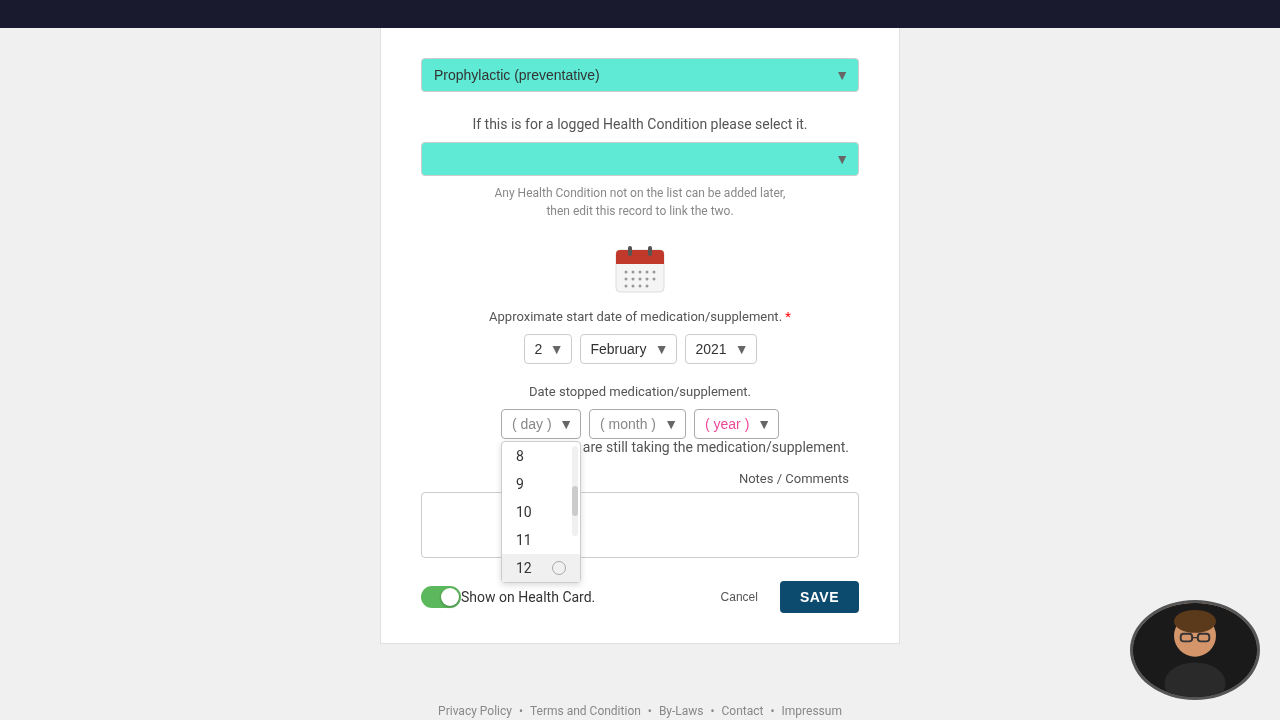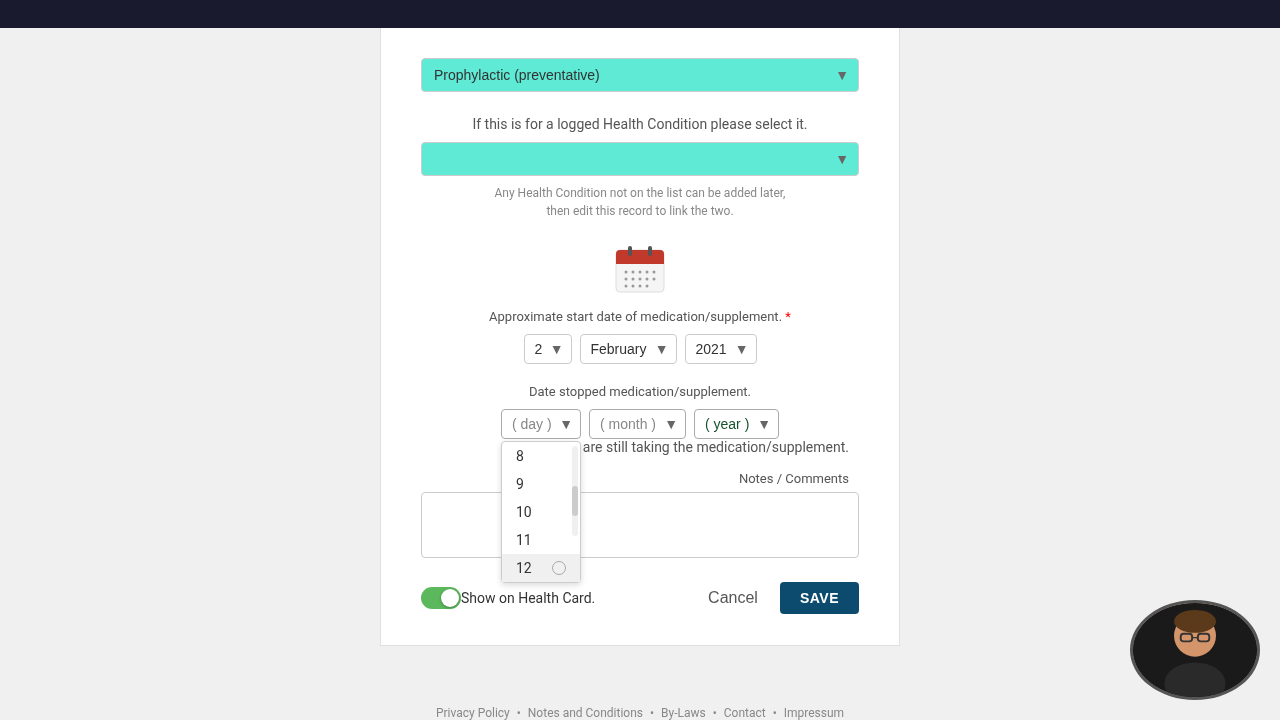--- a/index.html
+++ b/index.html
@@ -253,21 +253,21 @@
 
     .footer-buttons {
       display: flex;
       gap: 10px;
       align-items: center;
     }
     .cancel-btn {
       background: none;
       border: none;
       color: #555;
-      font-size: 16px;
+      font-size: 12px;
       cursor: pointer;
       padding: 8px 12px;
     }
     .save-btn {
       background: #0c4a6e;
       color: #fff;
       border: none;
       border-radius: 4px;
       padding: 8px 20px;
       font-size: 14px;
@@ -439,21 +439,21 @@
       </div>
 
       <div class="date-select-wrap">
         <select style="color:#888; min-width: 90px;">
           <option value="">( month )</option>
         </select>
         <span class="dropdown-arrow">▼</span>
       </div>
 
       <div class="date-select-wrap">
-        <select style="color:#14532d; min-width: 80px;">
+        <select style="color:#ec4899; min-width: 80px;">
           <option value="">( year )</option>
         </select>
         <span class="dropdown-arrow">▼</span>
       </div>
     </div>
 
     <div class="still-taking-row">
       <span>are still taking the medication/supplement.</span>
     </div>
 
@@ -475,21 +475,21 @@
       </div>
     </div>
 
   </div>
 </div>
 
 <div class="site-footer">
   <div class="footer-links">
     <a>Privacy Policy</a>
     <span> • </span>
-    <a>Notes and Conditions</a>
+    <a>Terms and Condition</a>
     <span> • </span>
     <a>By-Laws</a>
     <span> • </span>
     <a>Contact</a>
     <span> • </span>
     <a>Impressum</a>
   </div>
 
 </div>
 

